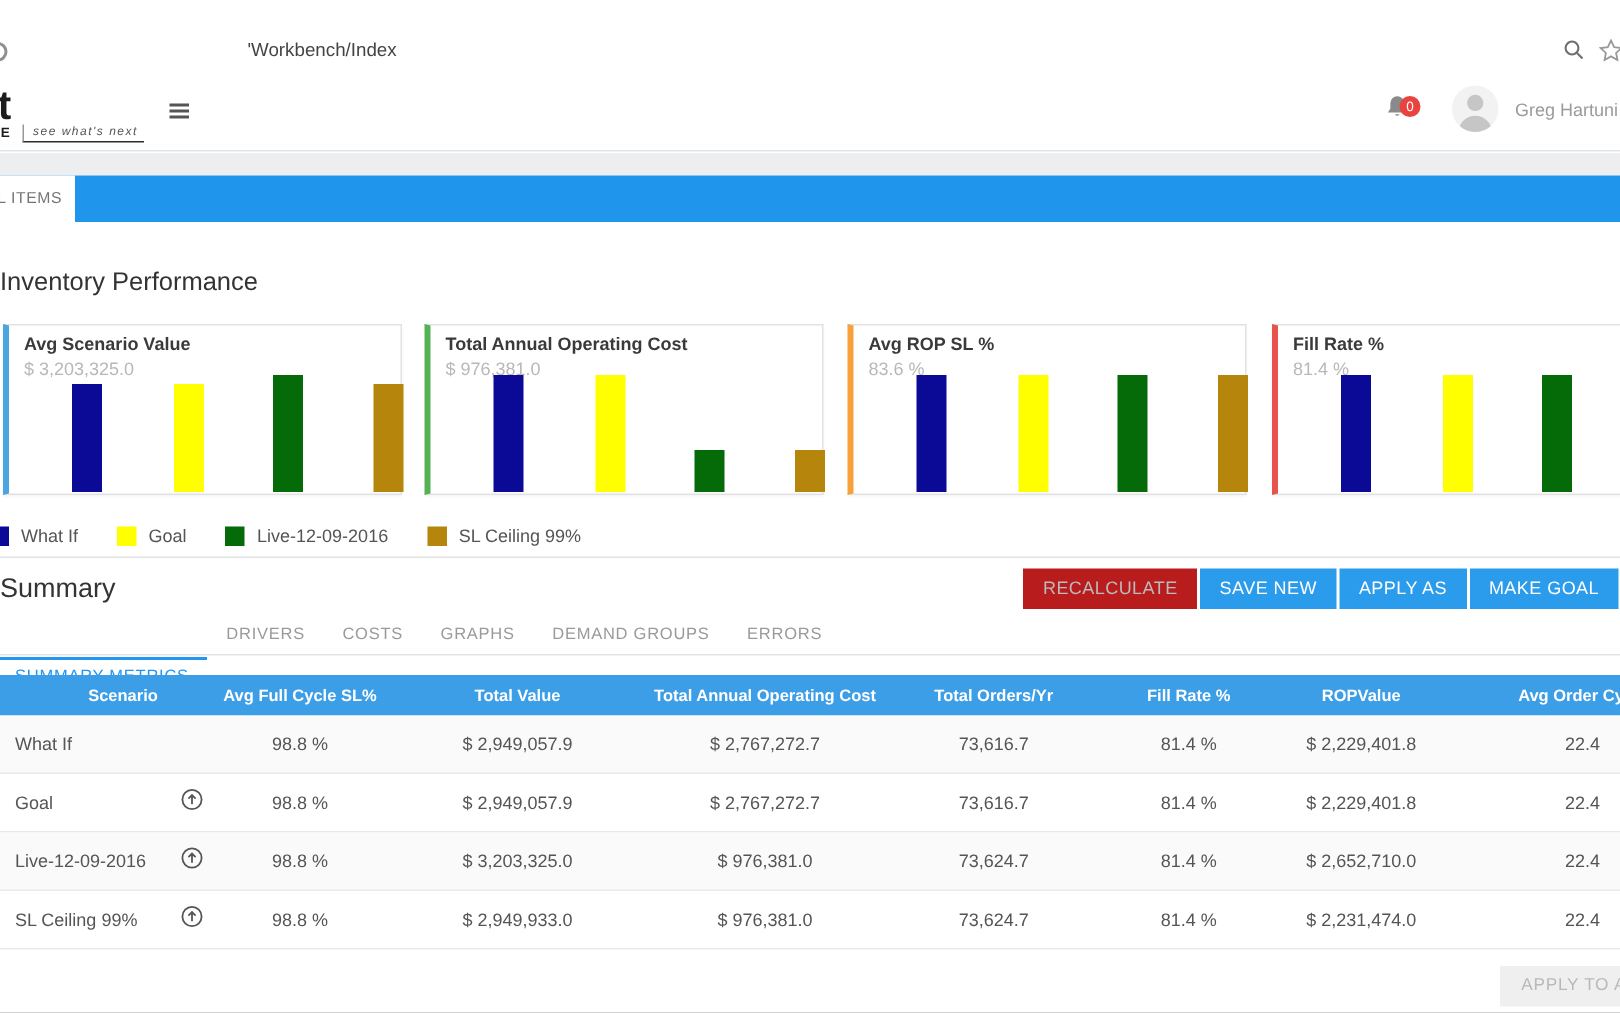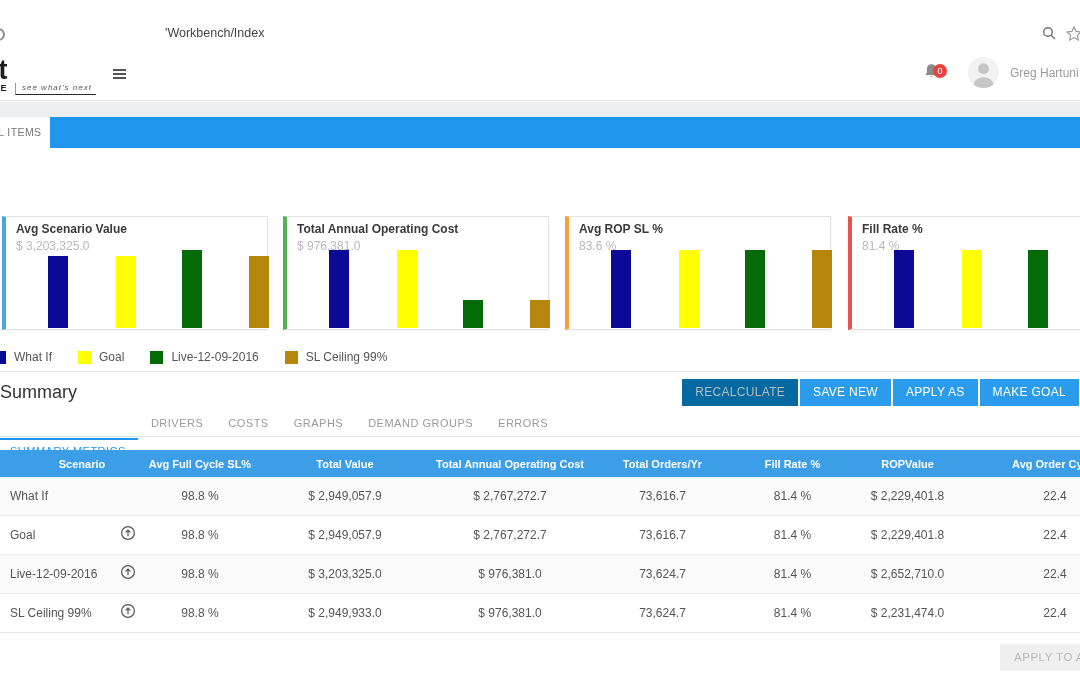--- a/index.html
+++ b/index.html
@@ -63,21 +63,21 @@
   .legend-label { font-size:12px; color:#555; white-space:nowrap; }
 
   .divider { position:absolute; left:0; top:371px; width:100%; height:1px; background:#e2e2e2; }
 
   
   .summary-title { position:absolute; left:0; top:382px; font-size:18px; color:#333; }
   .btn-row { position:absolute; right:1px; top:379px; display:flex; gap:2px; }
   .btn { height:27px; padding:0 13px; font-size:12px; line-height:27px; letter-spacing:0.3px;
     border:none; cursor:pointer; font-family:"Liberation Sans",sans-serif; white-space:nowrap; }
   .btn.primary { background:#2a9ceb; color:#fff; }
-  .btn.disabled { background:#0369a1; color:#bbbbbb; }
+  .btn.disabled { background:#b91c1c; color:#bbbbbb; }
 
   
   .sub-tabs { position:absolute; left:0; top:412px; width:100%; height:25px; border-bottom:1px solid #e3e3e3;
     display:flex; padding-left:10px; }
   .sub-tab { position:relative; font-size:11px; letter-spacing:0.5px; color:#9a9a9a; line-height:22px;
     margin-right:25px; cursor:pointer; white-space:nowrap; }
   .sub-tab.active { color:#2196f3;margin-top:28px; }
   .sub-tab.active::after { content:""; position:absolute; left:-10px; right:-12px; bottom:0; height:2px; background:#2196f3; }
 
   
@@ -154,20 +154,21 @@
     </div>
     <span class="user-name">Greg Hartuni</span>
   </div>
 
   <div class="gray-band"></div>
 
   <div class="blue-strip">
     <div class="items-tab">ALL ITEMS</div>
   </div>
 
+  <div class="page-title">Inventory Performance</div>
 
   <div id="cards">
       <div class="card" style="left: 2px; border-left-color: rgb(74, 166, 222);">
         <div class="card-title">Avg Scenario Value</div>
         <div class="card-value">$ 3,203,325.0</div>
         <div class="bar" style="left: 42px; height: 72px; background: rgb(10, 10, 150);"></div>
         <div class="bar" style="left: 110px; height: 72px; background: rgb(255, 255, 0);"></div>
         <div class="bar" style="left: 176px; height: 78px; background: rgb(4, 107, 8);"></div>
         <div class="bar" style="left: 243px; height: 72px; background: rgb(181, 134, 11);"></div>
       </div>

